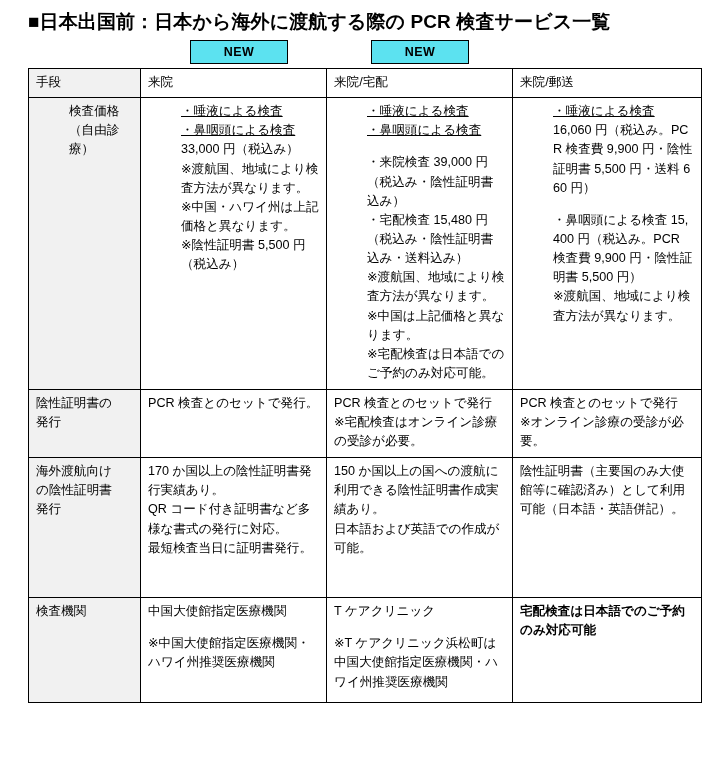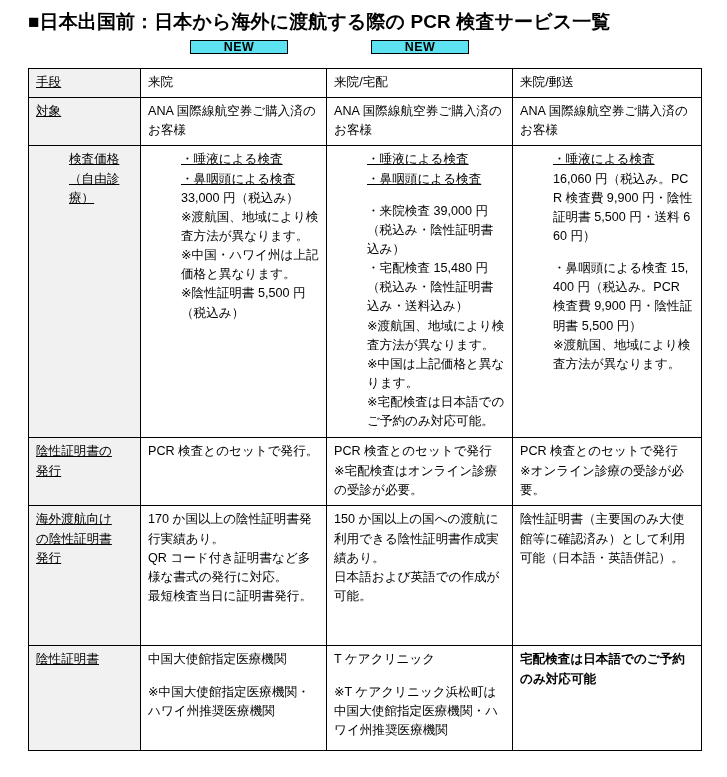--- a/index.html
+++ b/index.html
@@ -31,21 +31,21 @@
     font-size: 19px;
     font-weight: bold;
     letter-spacing: 0.1px;
     white-space: nowrap;
   }
 
   
   .badge {
     position: absolute;
     width: 98px;
-    height: 14px;
+    height: 24px;
     border: 1px solid #000000;
     box-sizing: border-box;
     background: #5CE2F0;
     font-size: 12.5px;
     font-weight: bold;
     display: flex;
     align-items: center;
     justify-content: center;
     letter-spacing: 0.4px;
   }
@@ -74,21 +74,20 @@
     box-sizing: border-box;
     word-break: break-all;
   }
   col.c0 { width: 112px; }
   col.c1 { width: 186px; }
   col.c2 { width: 186px; }
   col.c3 { width: 189px; }
 
   td.rowlabel {
     background: #F1F1F1;
-    text-decoration: underline;
   }
 
   
   tr.r-method td { height: 26px; }
   tr.r-target  td { height: 44px; }
   tr.r-price   td { height: 292px; padding-left: 40px; }
   tr.r-cert    td { height: 68px; margin-top: 44px; }
   tr.r-intl    td { height: 140px; }
   tr.r-inst    td { height: 105px; }
 
@@ -121,26 +120,20 @@
       </colgroup>
       <tbody>
 
         <tr class="r-method">
           <td class="rowlabel">手段</td>
           <td>来院</td>
           <td>来院/宅配</td>
           <td>来院/郵送</td>
         </tr>
 
-        <tr class="r-target">
-          <td class="rowlabel">対象</td>
-          <td>ANA 国際線航空券ご購入済のお客様</td>
-          <td>ANA 国際線航空券ご購入済のお客様</td>
-          <td>ANA 国際線航空券ご購入済のお客様</td>
-        </tr>
 
         <tr class="r-price">
           <td class="rowlabel">
             <span class="line">検査価格</span>
             <span class="line">（自由診療）</span>
           </td>
           <td>
               <span class="line"><span class="u">・唾液による検査</span></span>
               <span class="line"><span class="u">・鼻咽頭による検査</span></span>
               <span class="line">33,000 円（税込み）</span>
@@ -199,21 +192,21 @@
           <td>
               <span class="line">150 か国以上の国への渡航に利用できる陰性証明書作成実績あり。</span>
               <span class="line">日本語および英語での作成が可能。</span>
             </td>
           <td>
               <span class="line">陰性証明書（主要国のみ大使館等に確認済み）として利用可能（日本語・英語併記）。</span>
             </td>
         </tr>
 
         <tr class="r-inst">
-          <td class="rowlabel">陰性証明書</td>
+          <td class="rowlabel">検査機関</td>
           <td>
               <span class="line">中国大使館指定医療機関</span>
               <span class="gap"></span>
               <span class="line">※中国大使館指定医療機関・ハワイ州推奨医療機関</span>
             </td>
           <td>
               <span class="line">T ケアクリニック</span>
               <span class="gap"></span>
               <span class="line">※T ケアクリニック浜松町は中国大使館指定医療機関・ハワイ州推奨医療機関</span>
             </td>

